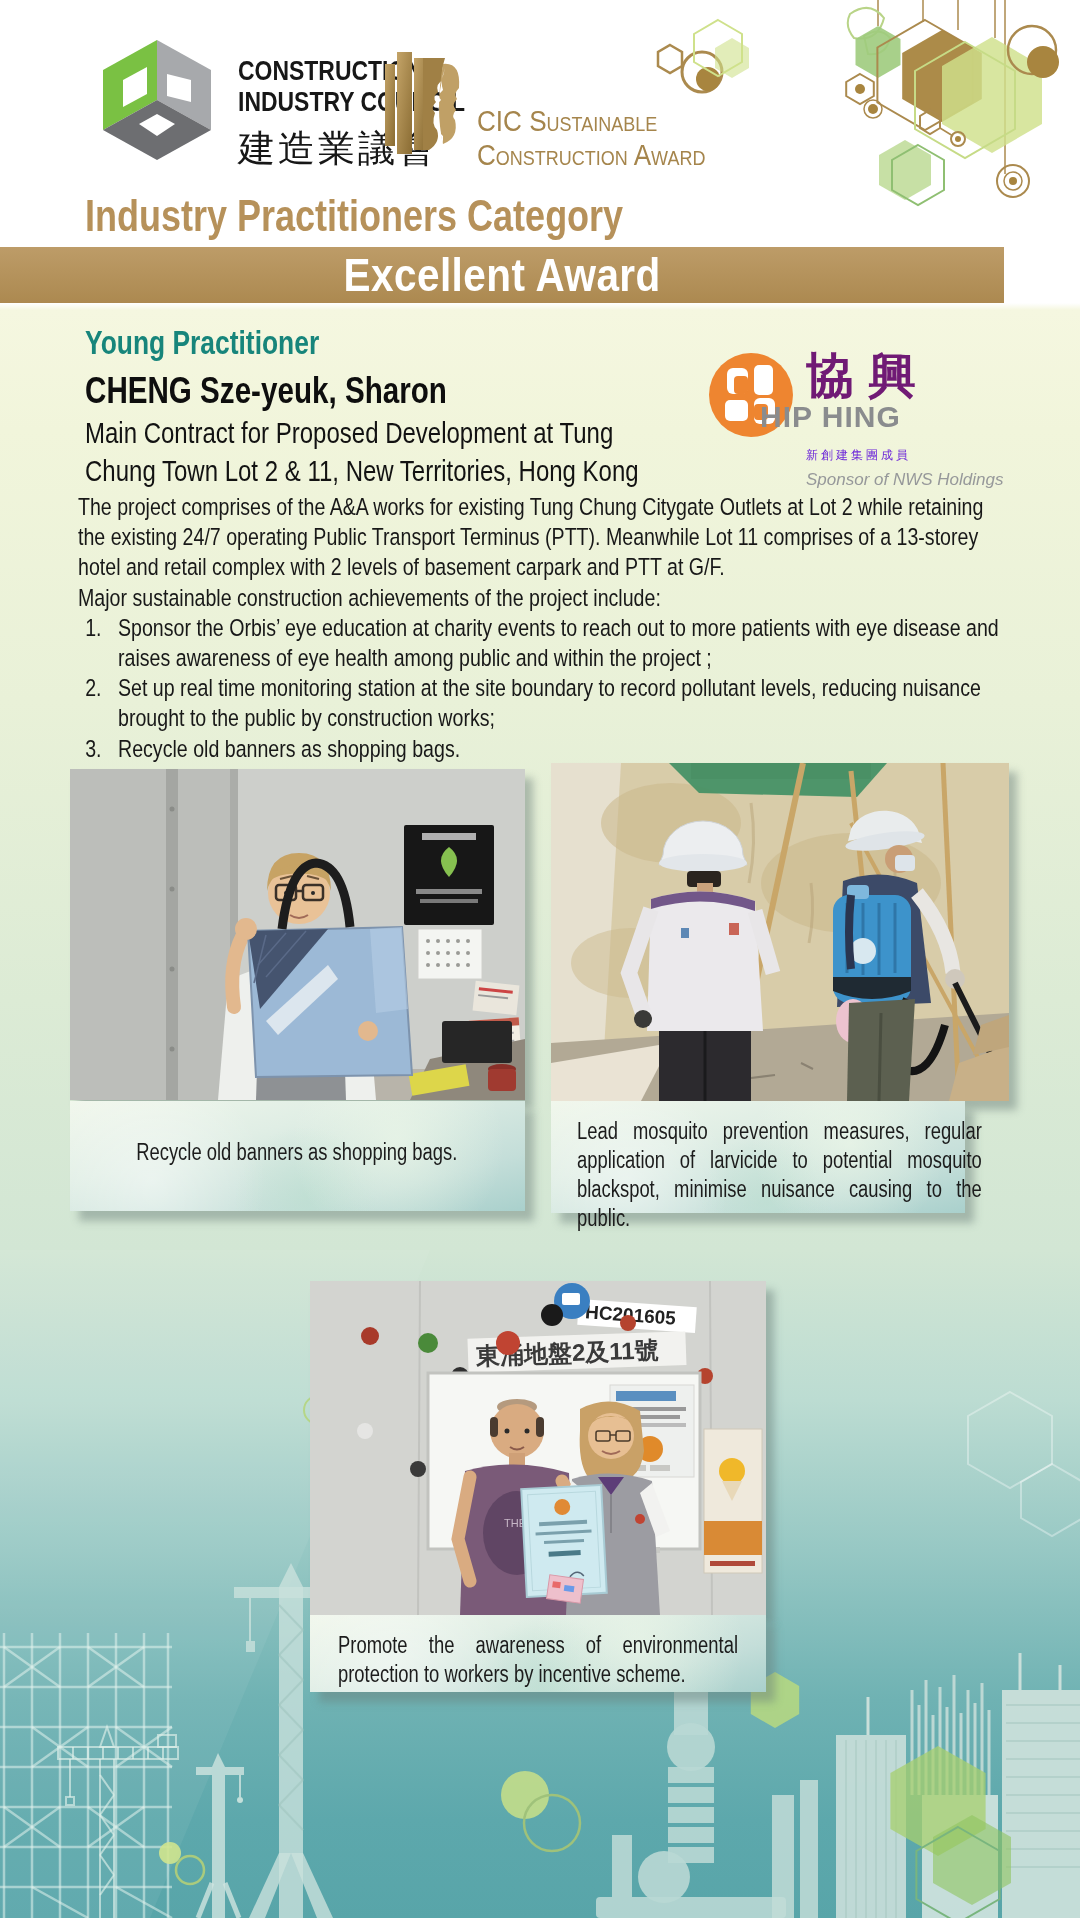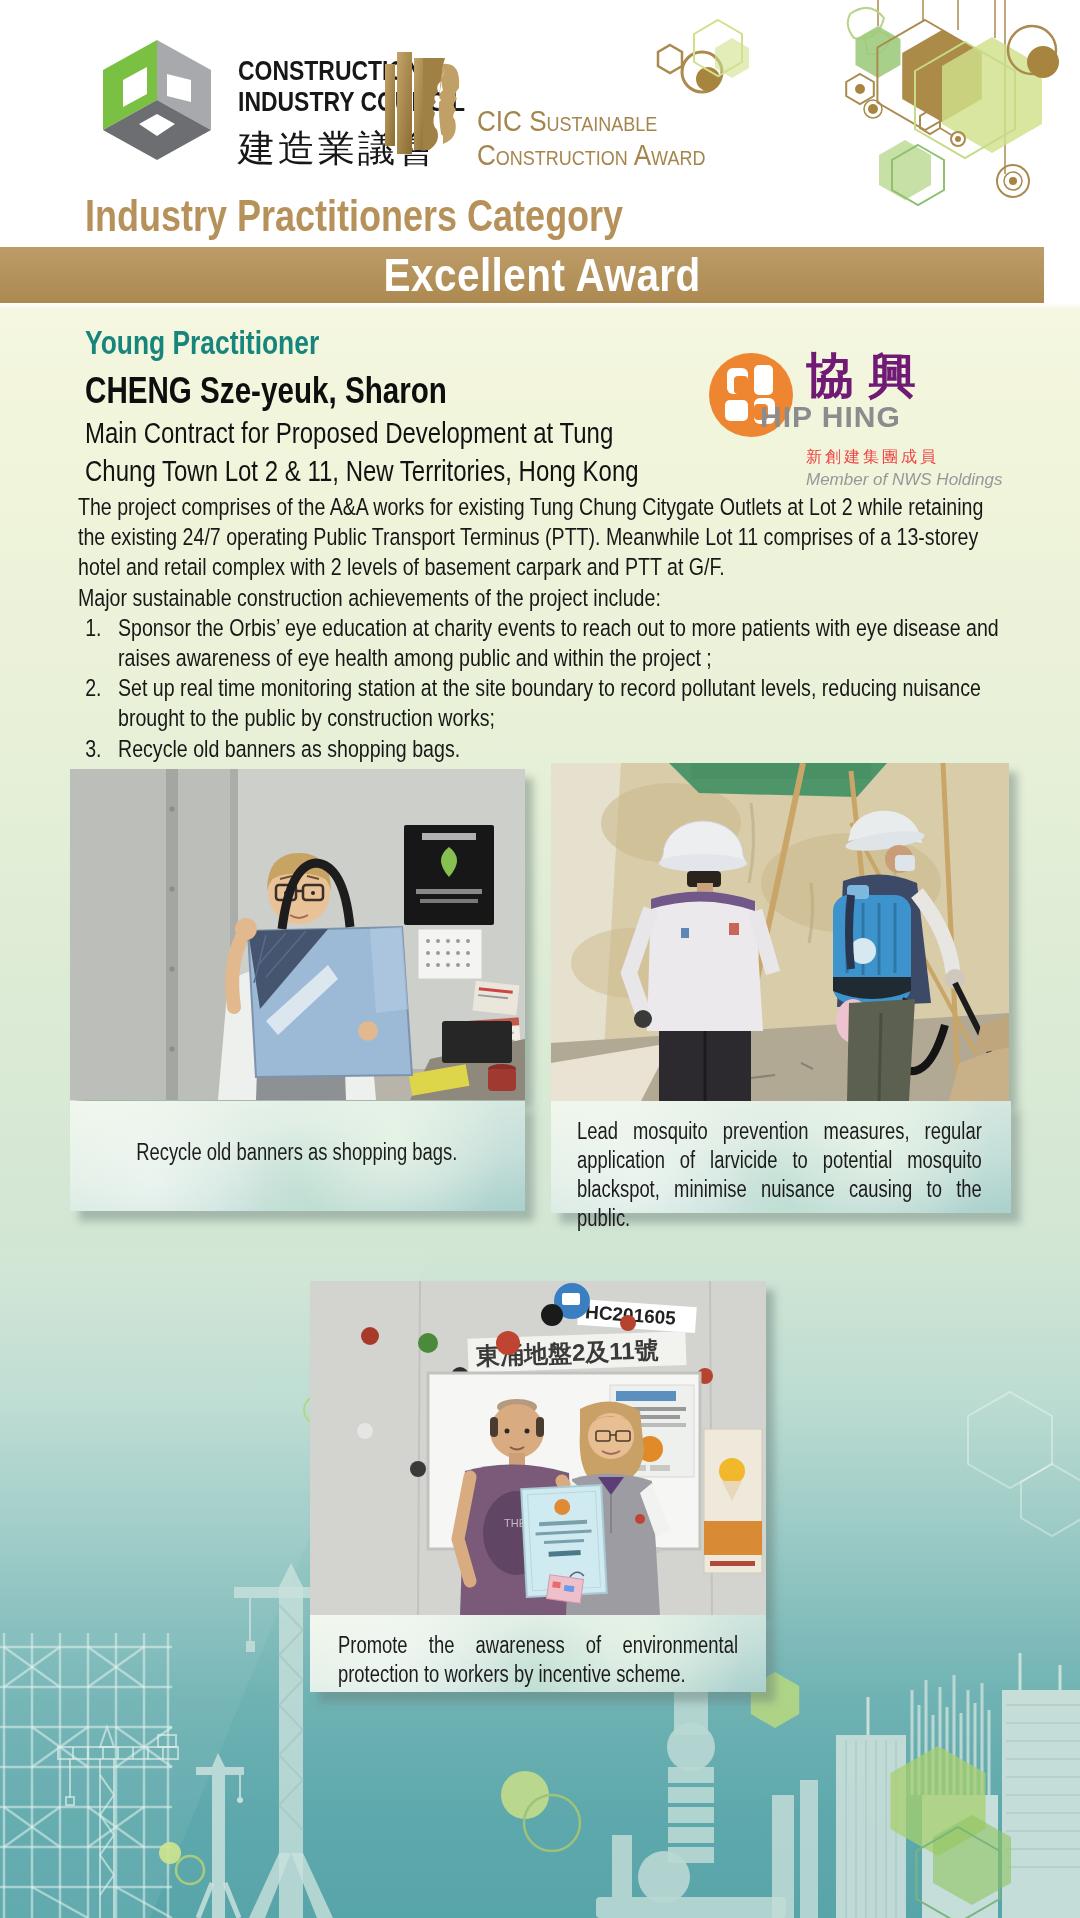--- a/index.html
+++ b/index.html
@@ -13,36 +13,36 @@
         #f5f7e0 310px,#f1f5db 430px,
         #e9f1d8 700px,#dcebd5 1000px,
         #d2e6d4 1250px,#bcdcd2 1400px,
         #97c8c4 1550px,#6fb2b3 1700px,
         #5da8ac 1820px,#58a5a9 1918px);}
   .sx80{transform:scaleX(.8);transform-origin:0 0;}
   .sx85{transform:scaleX(.85);transform-origin:0 0;}
   .sx90{transform:scaleX(.9);transform-origin:0 0;}
   .band{left:0;top:247px;width:1004px;height:56px;z-index:3;
         background:linear-gradient(180deg,#bd9c68,#ac8950);
-        display:flex;align-items:center;justify-content:center;padding-left:40px;}
+        display:flex;align-items:center;justify-content:center;}
   .band-text{font-size:46px;font-weight:bold;color:#ffffff;letter-spacing:.5px;
         transform:scaleX(.88);transform-origin:center;}
   .cat-title{left:85px;top:190px;font-size:45px;font-weight:bold;color:#b6915a;white-space:nowrap;z-index:3;}
   .cic-text{left:238px;top:56px;z-index:3;color:#171717;}
   .cic-text .l{font-size:27px;font-weight:bold;line-height:31px;white-space:nowrap;}
   .cic-text .cn{font-size:37px;letter-spacing:3px;margin-top:6px;white-space:nowrap;}
   .aw-text{left:477px;top:60px;z-index:3;color:#a5854c;margin-top:44px;}
   .aw-text .l{font-size:29px;line-height:34px;font-variant:small-caps;white-space:nowrap;}
   .aw-text .cn{font-size:24px;margin-top:5px;letter-spacing:.5px;white-space:nowrap;}
   .yp{left:85px;top:324px;font-size:33px;font-weight:bold;color:#17857b;white-space:nowrap;z-index:3;}
   .name{left:85px;top:370px;font-size:37px;font-weight:bold;color:#0e0e0e;white-space:nowrap;z-index:3;}
   .proj{left:85px;top:414px;width:724px;font-size:30px;line-height:38px;color:#121212;z-index:3;}
   .hh-cn{left:806px;top:344px;font-size:48px;font-weight:bold;color:#701a75;letter-spacing:14px;white-space:nowrap;z-index:3;}
   .hh-en{left:760px;top:400px;font-size:30px;font-weight:bold;color:#8a8c8e;letter-spacing:1px;white-space:nowrap;z-index:3;}
-  .hh-mcn{left:806px;top:447px;font-size:16px;color:#ef4444;letter-spacing:3px;white-space:nowrap;z-index:3;}
+  .hh-mcn{left:806px;top:447px;font-size:12px;color:#6d28d9;letter-spacing:3px;white-space:nowrap;z-index:3;}
   .hh-men{left:806px;top:470px;font-size:17px;font-style:italic;color:#96989a;white-space:nowrap;z-index:3;}
   .body-text{left:78px;top:492px;width:1170px;font-size:24.5px;line-height:30.2px;color:#181818;z-index:3;}
   .body-text p{margin:0;}
   .li{position:relative;padding-left:50px;}
   .li .num{position:absolute;left:9px;top:0;}
   .photo{z-index:4;box-shadow:8px 9px 8px rgba(100,120,115,.45);background:#ccc;}
   .cap{z-index:4;box-shadow:9px 10px 8px rgba(105,125,120,.45);
        background:
         radial-gradient(circle at 18% 72%, rgba(255,255,255,.45), transparent 30%),
         radial-gradient(circle at 72% 38%, rgba(245,252,235,.55), transparent 32%),
@@ -308,21 +308,21 @@
     <rect x="19" y="16" width="21" height="26" rx="6" fill="#ffffff"></rect>
     <rect x="46" y="13" width="19" height="30" rx="5" fill="#ffffff"></rect>
     <rect x="17" y="48" width="23" height="21" rx="5" fill="#ffffff"></rect>
     <rect x="46" y="46" width="21" height="26" rx="6" fill="#ffffff"></rect>
     <rect x="26" y="24" width="14" height="18" rx="4" fill="#ee8530"></rect>
     <rect x="46" y="52" width="14" height="16" rx="4" fill="#ee8530"></rect>
   </svg>
   <div class="abs hh-cn">協興</div>
   <div class="abs hh-en">HIP HING</div>
   <div class="abs hh-mcn">新創建集團成員</div>
-  <div class="abs hh-men">Member of NWS Holdings</div>
+  <div class="abs hh-men">Sponsor of NWS Holdings</div>
 
   <div class="abs body-text sx80">
     <p>The project comprises of the A&amp;A works for existing Tung Chung Citygate Outlets at Lot 2 while retaining the existing 24/7 operating Public Transport Terminus (PTT). Meanwhile Lot 11 comprises of a 13-storey hotel and retail complex with 2 levels of basement carpark and PTT at G/F.</p>
     <p>Major sustainable construction achievements of the project include:</p>
     <div class="li">
       <span class="num">1.</span>
       <span>Sponsor the Orbis’ eye education at charity events to reach out to more patients with eye disease and raises awareness of eye health among public and within the project ;</span>
     </div>
     <div class="li">
       <span class="num">2.</span>
@@ -490,21 +490,21 @@
       <line x1="404" y1="220" x2="444" y2="300" stroke="#1c1c1c" stroke-width="6"></line>
       <line x1="444" y1="300" x2="452" y2="312" stroke="#1c1c1c" stroke-width="4"></line>
       <path d="M356,236 Q330,290 352,306 Q378,318 394,262" stroke="#141414" stroke-width="8" fill="none"></path>
       <ellipse cx="302" cy="258" rx="17" ry="22" fill="#ecc3cf"></ellipse>
       <path d="M298,240 L296,338 L358,338 L364,236 Z" fill="#5c6050"></path>
       <line x1="330" y1="250" x2="328" y2="338" stroke="#4a4e40" stroke-width="3"></line>
     </g>
     <polygon points="408,300 458,282 458,338 398,338" fill="#c8b088"></polygon>
     <polygon points="430,262 458,252 458,284 422,292" fill="#bfa67c"></polygon>
   </svg>
-  <div class="abs cap" style="left:551px;top:1101px;width:460px;height:112px;">
+  <div class="abs cap" style="left:551px;top:1101px;width:414px;height:112px;">
     <div class="cap-text cap-just" style="width:506px;margin:16px 0 0 26px;">Lead mosquito prevention measures, regular application of larvicide to potential mosquito blackspot, minimise nuisance causing to the public.</div>
   </div>
 
   <svg class="abs photo" style="left:310px;top:1281px;z-index:4" width="456" height="334" viewBox="0 0 456 334">
     <rect width="456" height="334" fill="#d3d4d0"></rect>
     <line x1="110" y1="0" x2="108" y2="334" stroke="#c2c3bf" stroke-width="2"></line>
     <line x1="400" y1="0" x2="402" y2="334" stroke="#c2c3bf" stroke-width="2"></line>
     <g transform="rotate(4 327 35)">
       <rect x="268" y="22" width="118" height="26" fill="#ffffff"></rect>
       <text x="275" y="41" font-size="19" font-weight="bold" fill="#222222" font-family="Liberation Sans,sans-serif">HC201605</text>

